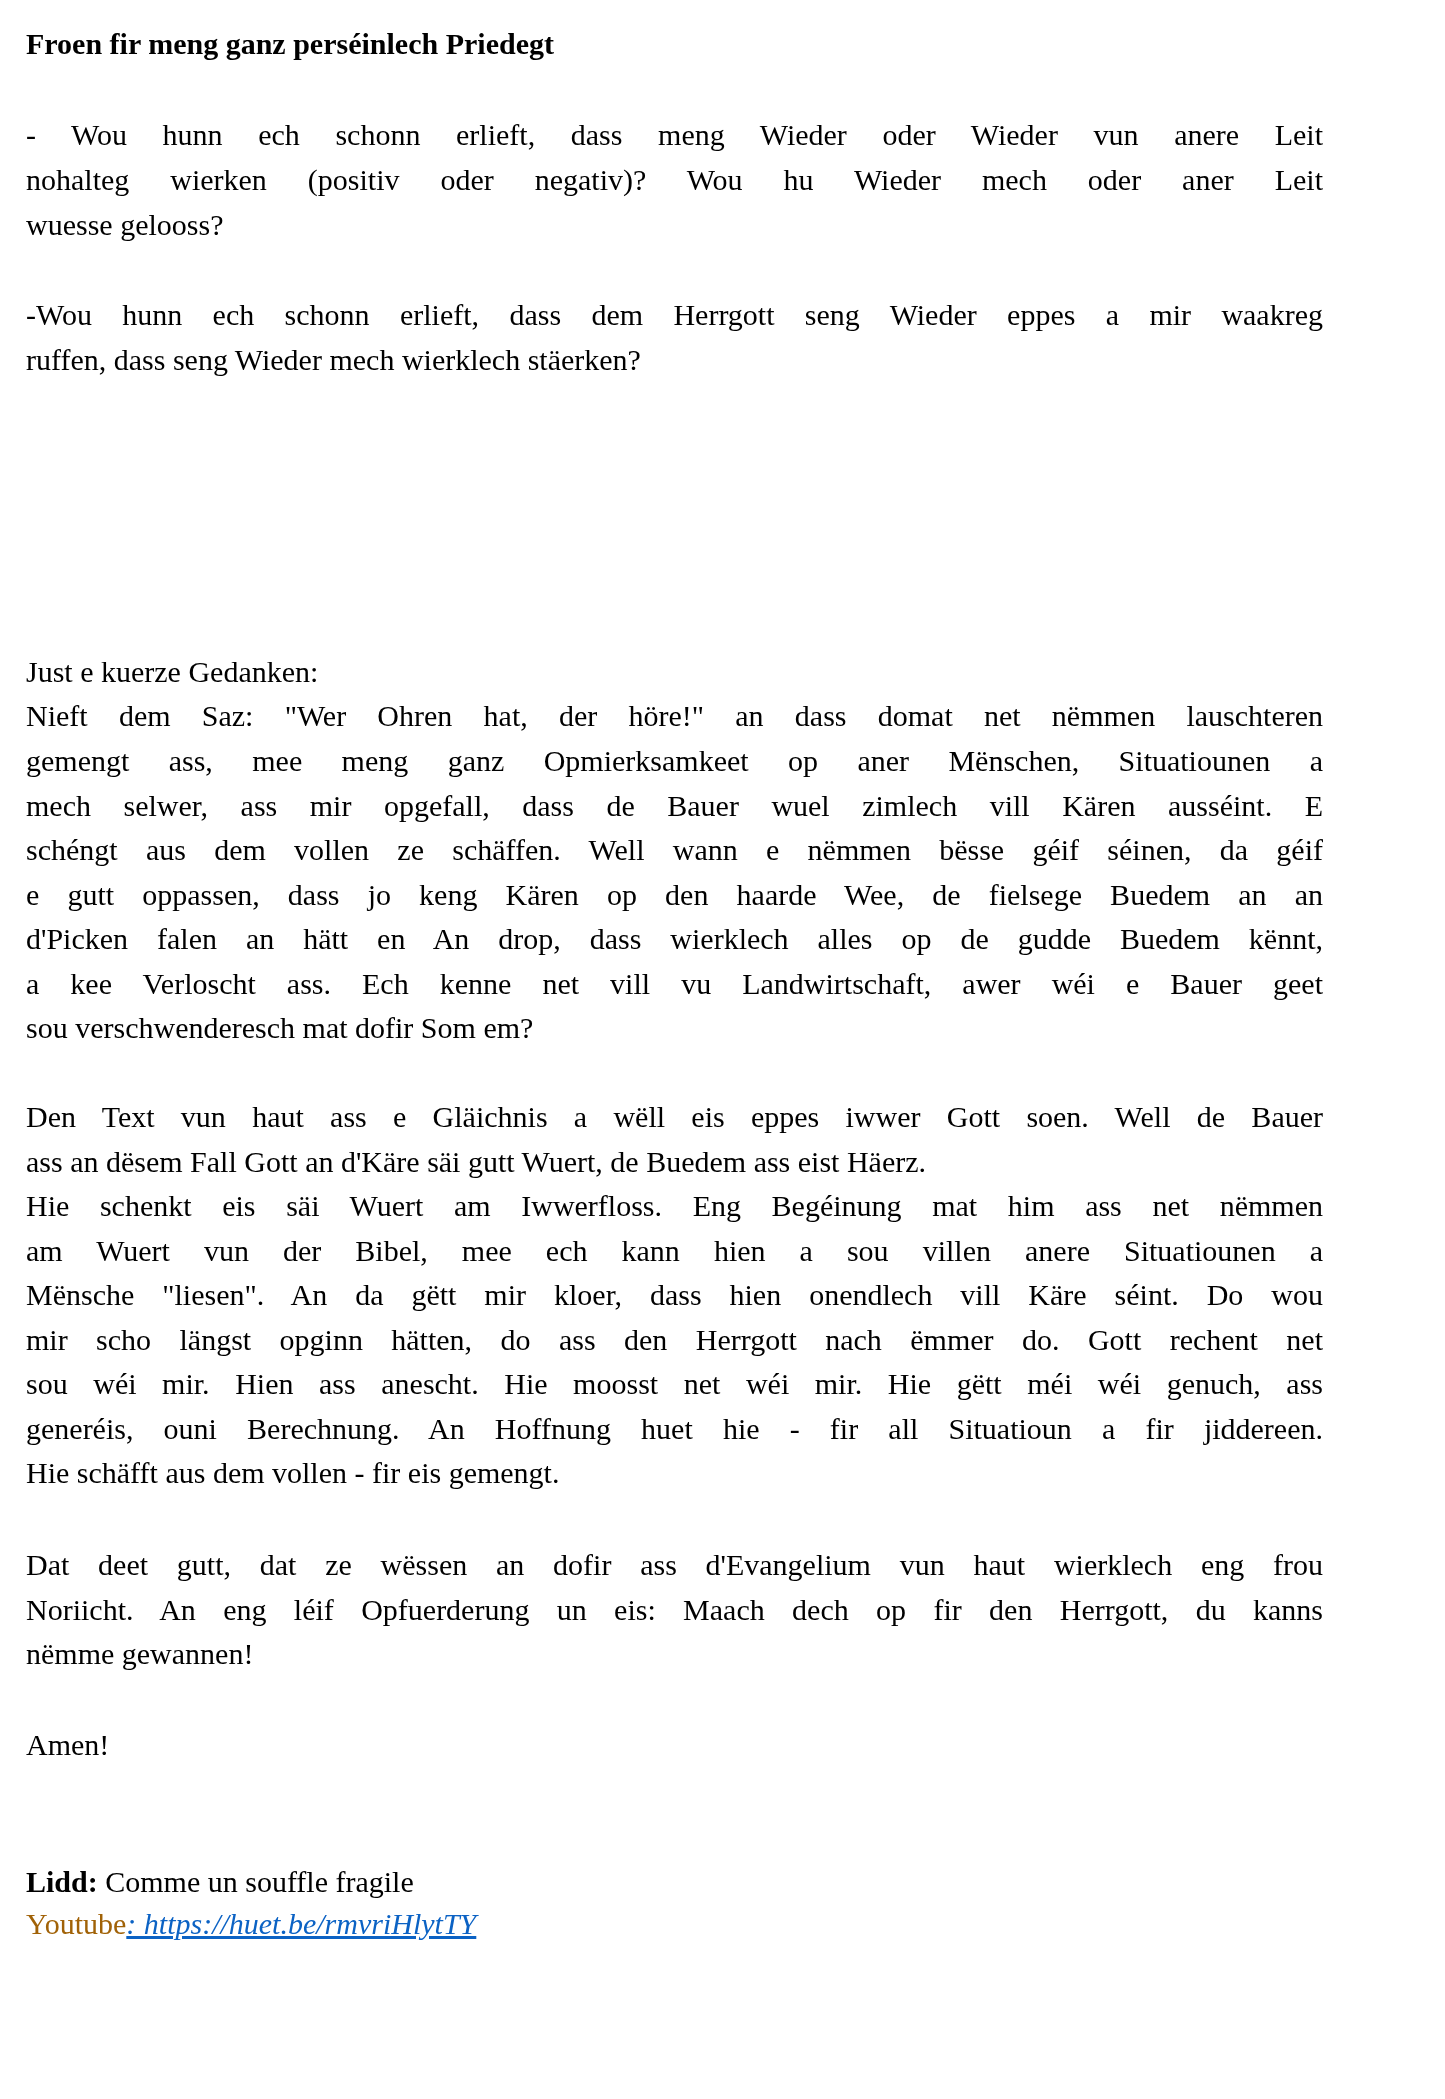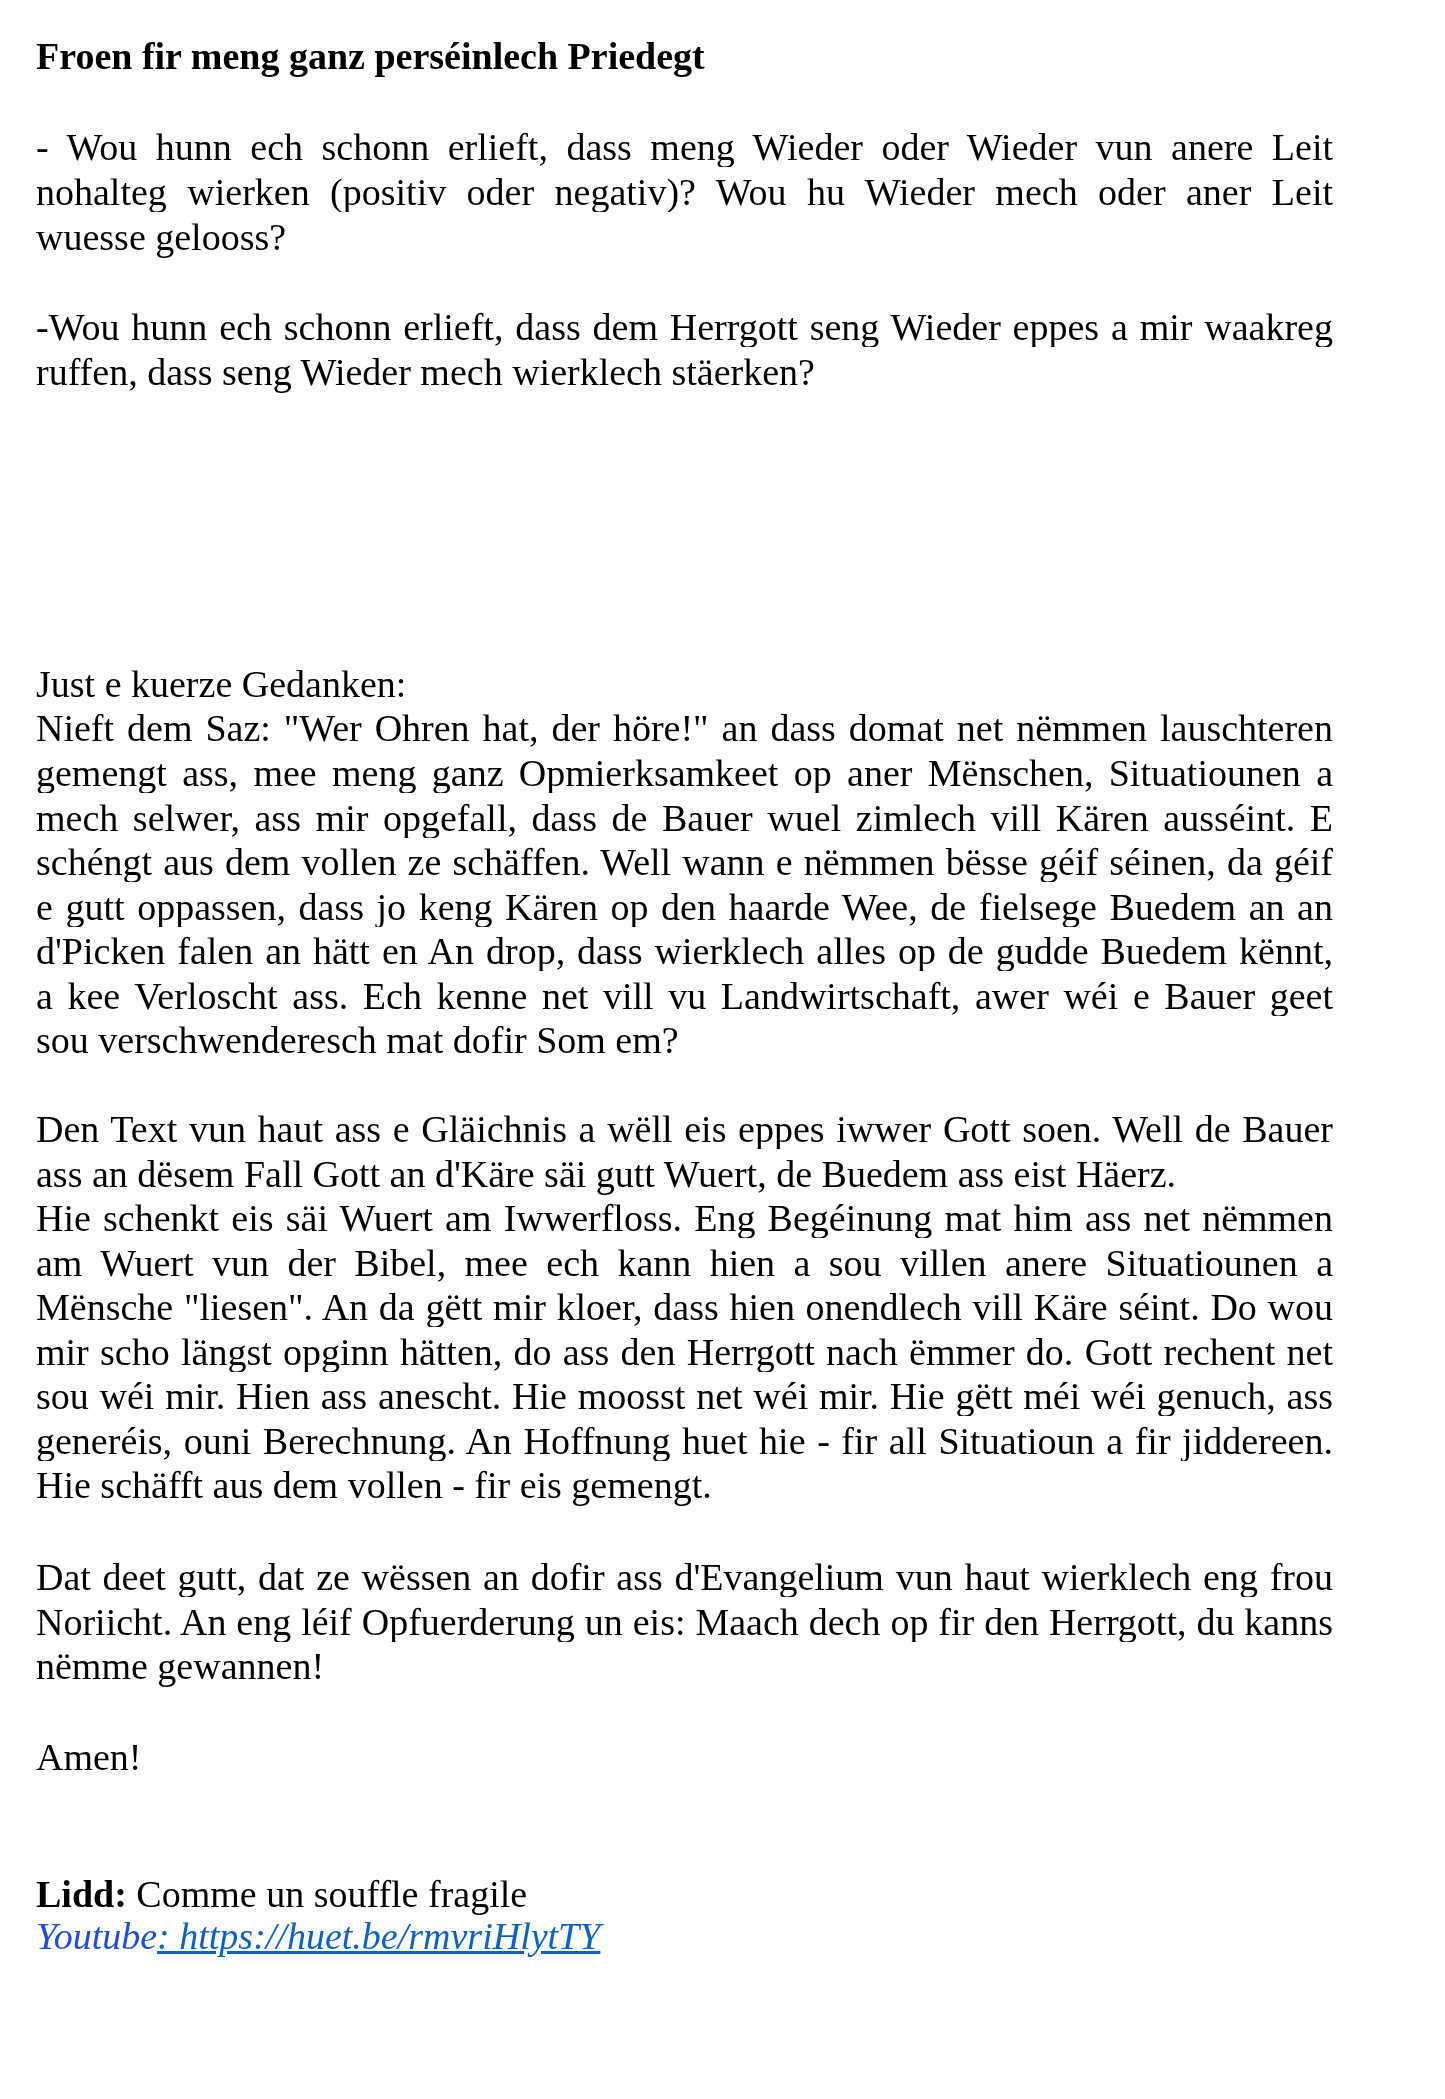--- a/index.html
+++ b/index.html
@@ -16,38 +16,36 @@
       color: #000000;
     }
     .page {
       position: absolute;
       left: 0; top: 0;
       width: 1445px;
       height: 2099px;
     }
     .line {
       position: absolute;
-      left: 36px;
+      left: 26px;
       width: 1297px;
-      font-size: 38px;
+      font-size: 30px;
       line-height: 40px;
       height: 40px;
       white-space: nowrap;
-      margin-top: 12px;
     }
     .line.justify {
       text-align: justify;
       text-align-last: justify;
       white-space: normal;
       overflow: hidden;
     }
     .bold { font-weight: bold; }
     .youtube-label {
-      font-style: italic;
-      color: #1d4ed8;
+      color: #a16207;
     }
     .youtube-link {
       font-style: italic;
       color: #0b62c4;
       text-decoration: underline;
       cursor: pointer;
     }
   </style>
 </head>
 <body>

